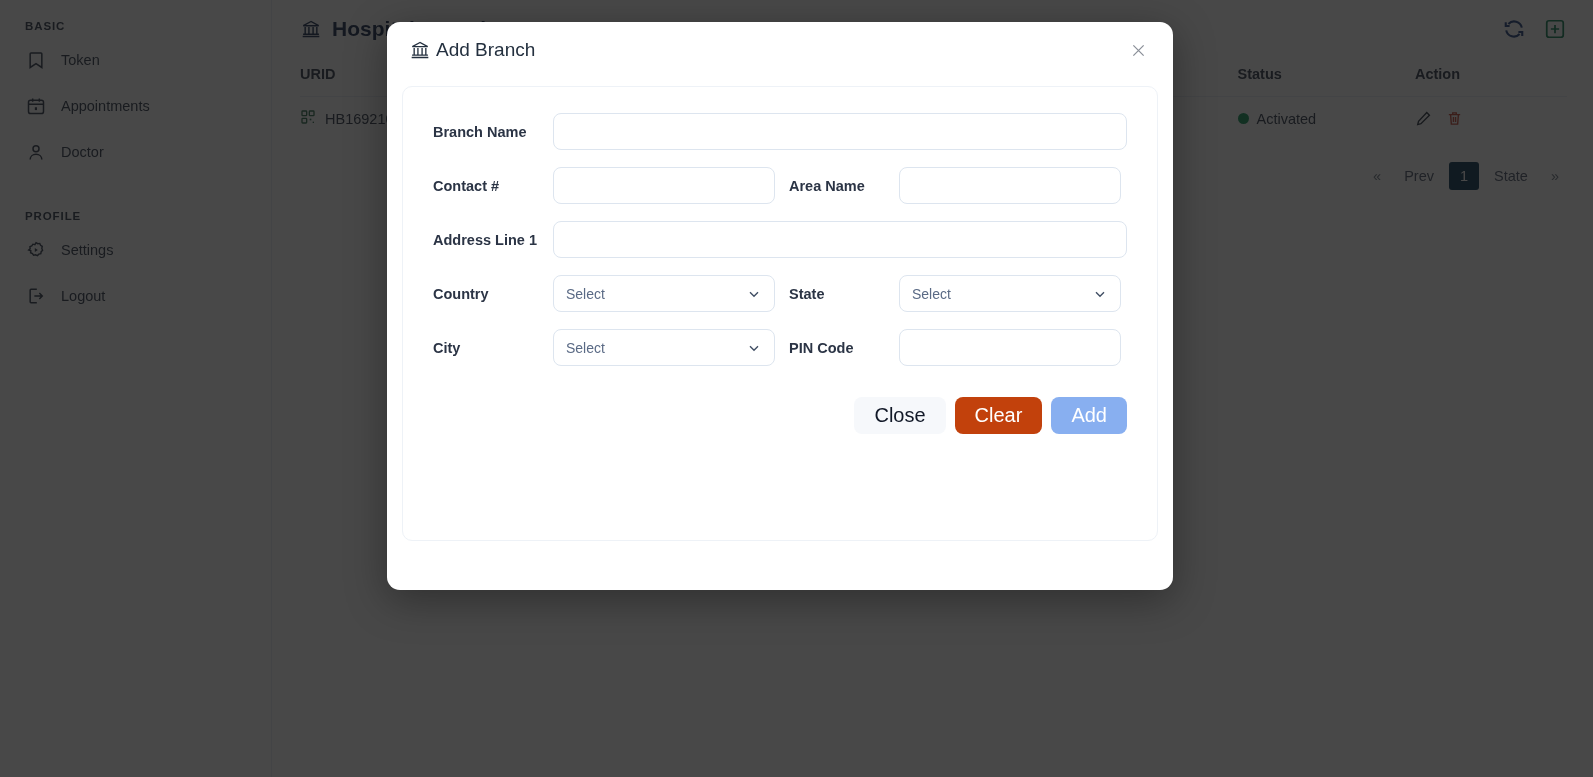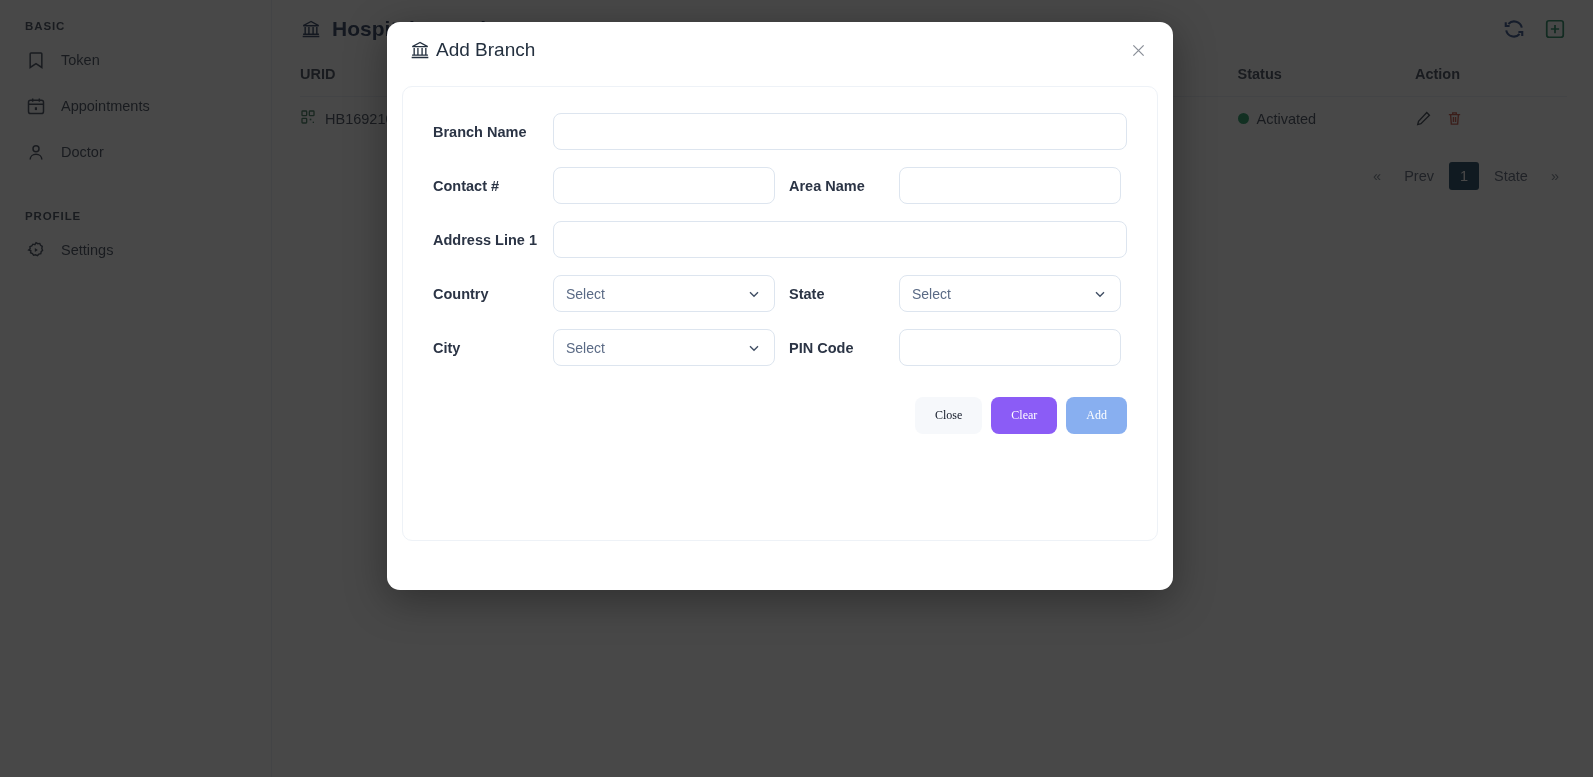--- a/index.html
+++ b/index.html
@@ -273,26 +273,26 @@
     display: flex;
     justify-content: flex-end;
     gap: 9px;
     margin-top: 31px;
   }
   .btn {
     border: none;
     border-radius: 8px;
     height: 37px;
     padding: 0 20px;
-    font-family: Liberation Serif, serif;
-    font-size: 12px;
+    font-family: Liberation Sans, sans-serif;
+    font-size: 20px;
     cursor: pointer;
   }
   .btn-close  { background: #f6f8fb; color: #111827; }
-  .btn-clear  { background: #8b5cf6; color: #ffffff; }
+  .btn-clear  { background: #c2410c; color: #ffffff; }
   .btn-add    { background: #88aff0; color: #ffffff; }
 </style>
 </head>
 <body>
 
 <div id="app">
 
   <div class="page">
 
     <aside class="sidebar">
@@ -339,20 +339,29 @@
         <div class="nav-item">
           <span class="nav-icon">
             <svg viewBox="0 0 24 24" fill="none" stroke="#2a3547" stroke-width="1.7">
               <path d="M12 3.2l2.1 1.2 2.4-.3 1 2.2 2 1.4-.5 2.4.9 2.2-1.7 1.7-.4 2.4-2.4.6-1.7 1.7-2.2-.9-2.4.5-1.4-2-2.2-1 .3-2.4L3.2 12l1.8-1.6-.3-2.4 2.2-1 1.4-2 2.4.5L12 3.2z"></path>
               <path d="M10.6 9.6l3.6 2.4-3.6 2.4V9.6z" fill="#2a3547" stroke="none"></path>
             </svg>
           </span>
           <span>Settings</span>
         </div>
 
+        <div class="nav-item">
+          <span class="nav-icon">
+            <svg viewBox="0 0 24 24" fill="none" stroke="#2a3547" stroke-width="1.8">
+              <path d="M13 4H6a1 1 0 00-1 1v14a1 1 0 001 1h7"></path>
+              <path d="M16 8.5l3.5 3.5L16 15.5M10 12h9.2"></path>
+            </svg>
+          </span>
+          <span>Logout</span>
+        </div>
       </div>
     </aside>
 
     <main class="content">
       <div class="content-head">
         <div class="content-title">
           <span class="nav-icon">
             <svg viewBox="0 0 24 24" fill="none" stroke="#12264a" stroke-width="1.7">
               <path d="M12 3L2.8 8h18.4L12 3z"></path>
               <path d="M5 9.5v8M9.5 9.5v8M14.5 9.5v8M19 9.5v8M2.5 18.2h19M2 21h20"></path>

